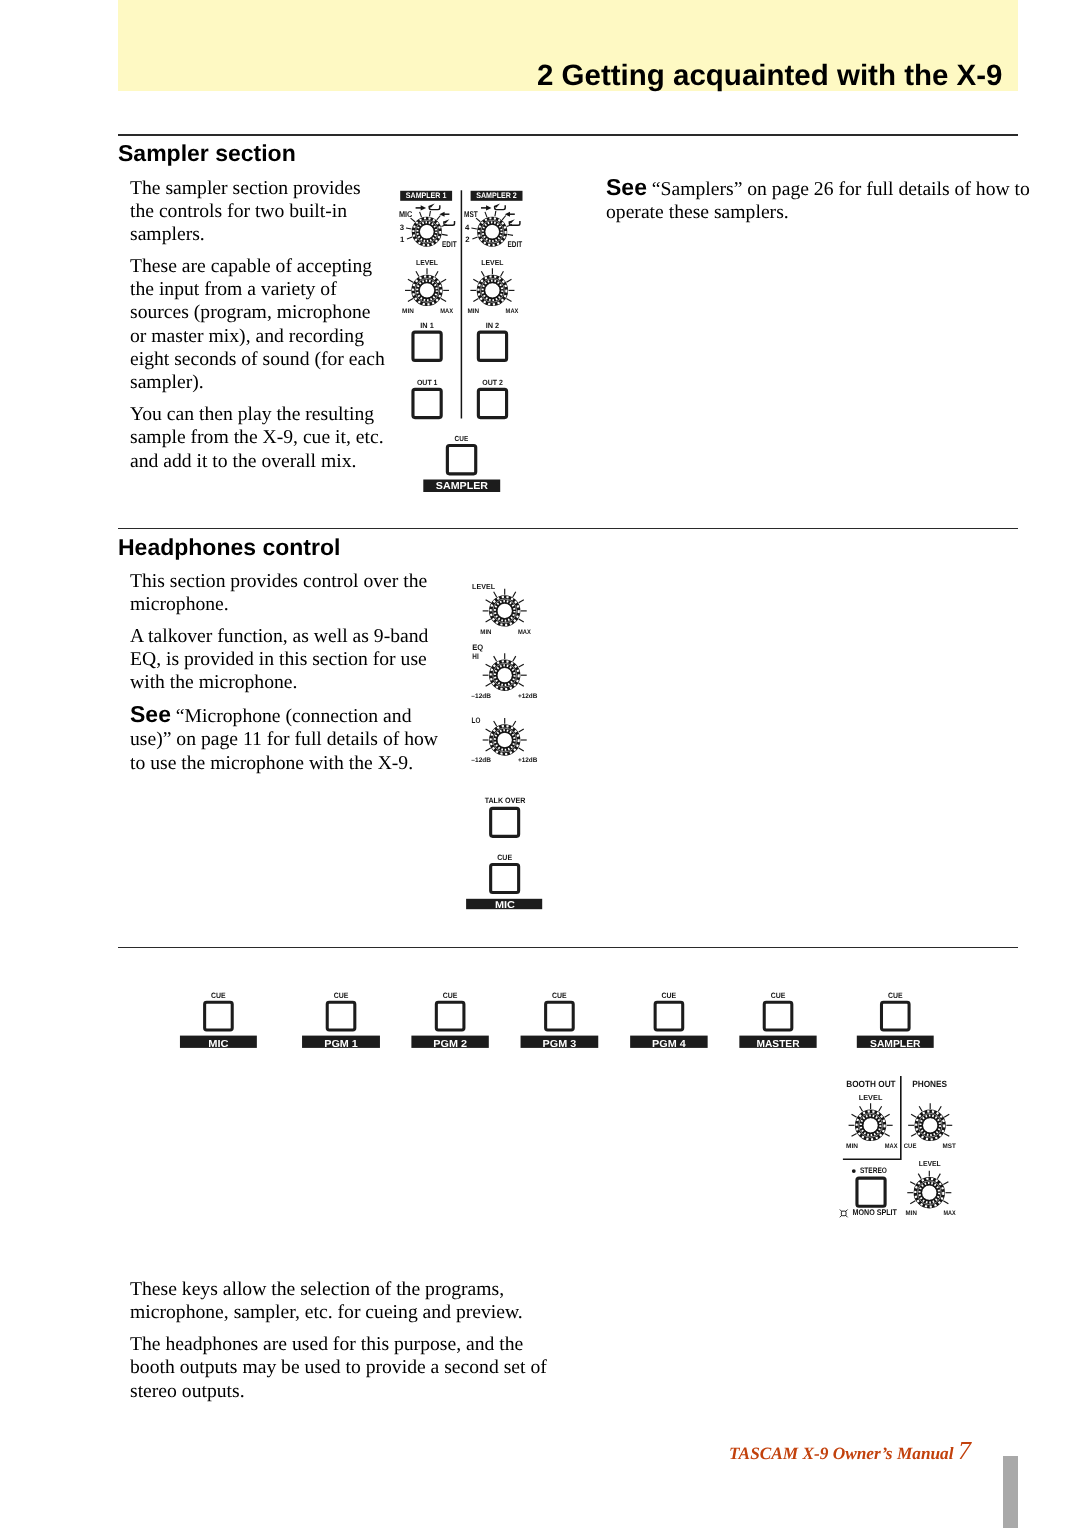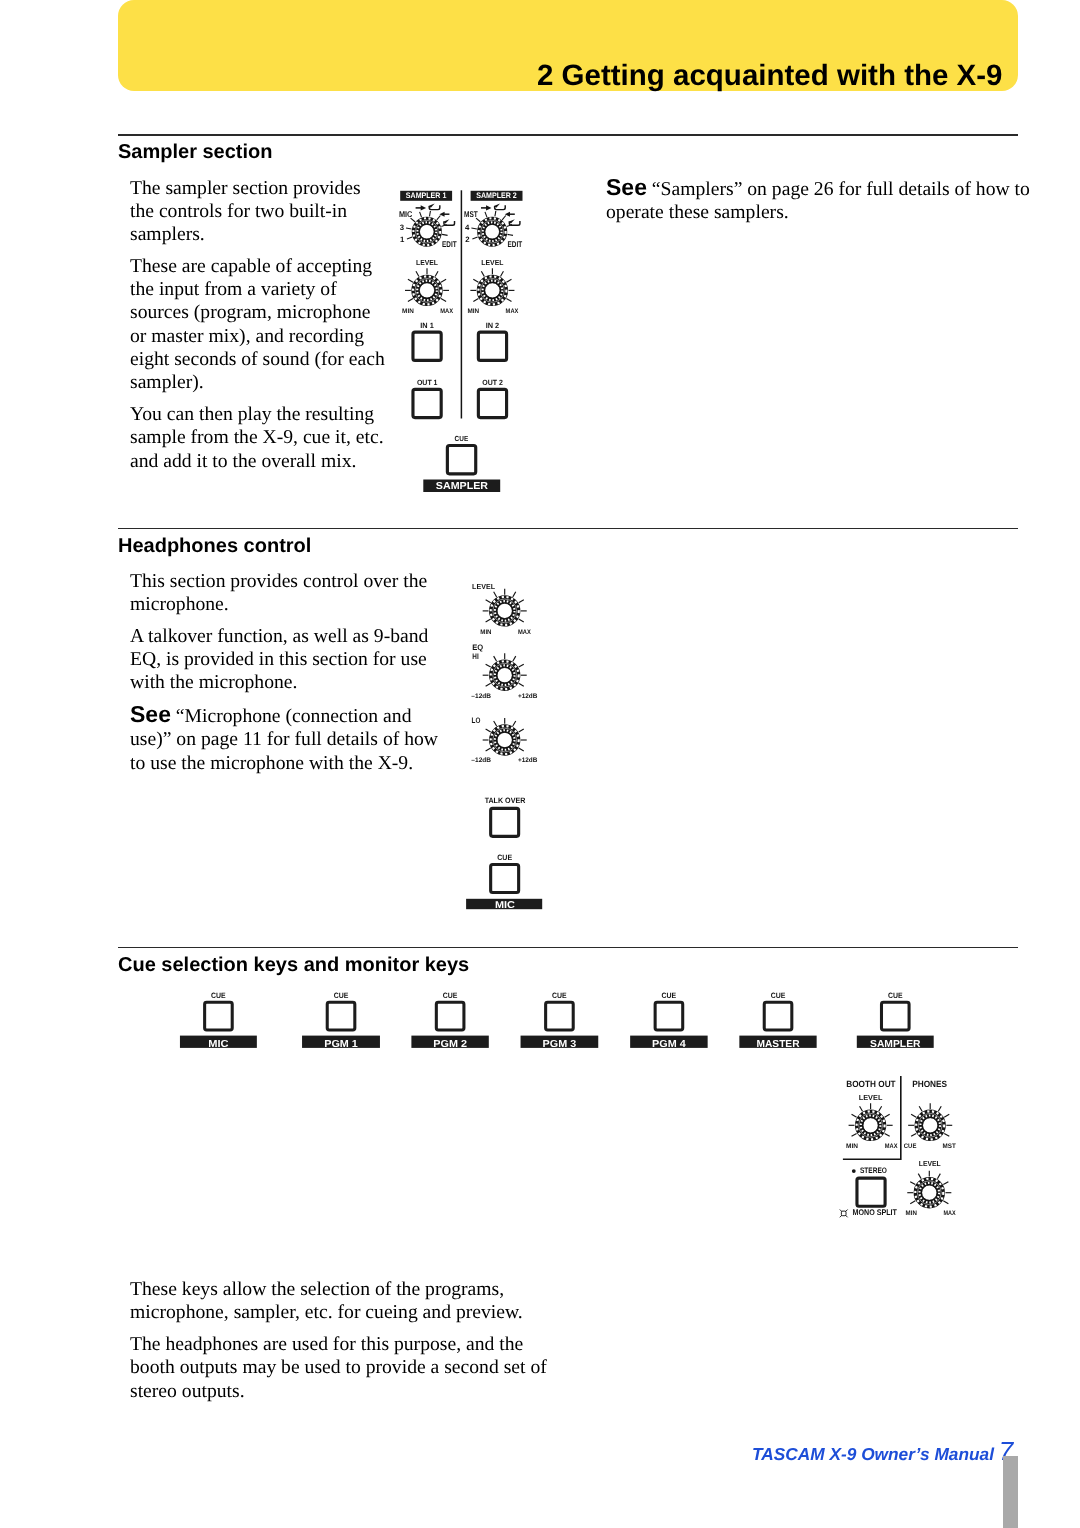--- a/index.html
+++ b/index.html
@@ -1,26 +1,26 @@
 <!DOCTYPE html>
 <html><head>
 <meta charset="utf-8">
 <style>
   html,body{margin:0;padding:0;}
   body{width:1080px;height:1528px;background:#fff;font-family:"Liberation Serif",serif;-webkit-font-smoothing:antialiased;text-rendering:geometricPrecision;}
   .page{position:relative;width:1080px;height:1528px;overflow:hidden;}
-  .hdr-bar{position:absolute;left:118px;top:0;width:900px;height:91px;background:#fde047;border-radius:16px;}
+  .hdr-bar{position:absolute;left:118px;top:0;width:900px;height:91px;background:#fef9c3;}
   .hdr-title{position:absolute;right:15.5px;top:60.8px;font-family:"Liberation Sans",sans-serif;font-weight:bold;font-size:29.5px;line-height:1;color:#000;white-space:nowrap;}
   .rule{position:absolute;left:118px;width:900px;height:1.9px;background:#2a2a2a;}
-  .h2{position:absolute;font-family:"Liberation Sans",sans-serif;font-weight:bold;font-size:20px;line-height:1;color:#000;white-space:nowrap;}
+  .h2{position:absolute;font-family:"Liberation Sans",sans-serif;font-weight:bold;font-size:23px;line-height:1;color:#000;white-space:nowrap;}
   .col{position:absolute;font-size:19.65px;line-height:23.3px;color:#000;margin-left:12px;}
   .col p{margin:0 0 8.5px 0;}
   .see{font-family:"Liberation Sans",sans-serif;font-weight:bold;font-size:23px;}
   .prelines{white-space:pre-line;}
-  .footer{position:absolute;font-family:Liberation Sans, sans-serif;font-style:italic;font-size:17.3px;font-weight:bold;line-height:1;white-space:nowrap;color:#1d4ed8;margin-left:23px;}
+  .footer{position:absolute;font-family:Liberation Serif, serif;font-style:italic;font-size:17.3px;font-weight:bold;line-height:1;white-space:nowrap;color:#c2410c;}
   .footer .pg{font-size:26px;font-weight:normal;}
   .edge{position:absolute;left:1003px;top:1455.6px;width:15.3px;height:72px;background:#a9a9a9;}
 
   
   svg.panel{position:absolute;overflow:visible;}
   .pl{font-family:"Liberation Sans",sans-serif;font-weight:bold;fill:#141414;}
   .plw{font-family:"Liberation Sans",sans-serif;font-weight:bold;fill:#fff;}
 </style>
 </head>
 <body>
@@ -228,21 +228,20 @@
     <text x="44.65" y="282.0" class="pl" font-size="7.8" textLength="14.9" lengthAdjust="spacingAndGlyphs" text-anchor="middle">CUE</text>
     <g transform="translate(29.1,285.0) scale(0.622)">
         <use href="#sqbtn"></use>
       </g>
 
     <rect x="6.1" y="320.8" width="76.1" height="10.4" fill="#1c1c1c"></rect>
     <text x="44.9" y="330.3" class="plw" font-size="10.0" textLength="20.0" lengthAdjust="spacingAndGlyphs" text-anchor="middle">MIC</text>
   </svg>
 
   <div class="rule" style="top:946.5px"></div>
-  <div class="h2" style="left:118px;top:955px">Cue selection keys and monitor keys</div>
 
   <svg class="panel" style="left:170px;top:988px" width="790" height="64" viewBox="0 0 790 64">
     <g>
       <text x="48.40" y="9.7" class="pl" font-size="7.8" textLength="14.7" lengthAdjust="spacingAndGlyphs" text-anchor="middle">CUE</text>
       <g transform="translate(33.10,12.8) scale(0.613)">
           <use href="#sqbtn"></use>
         </g>
       <rect x="9.95" y="47.6" width="76.9" height="12.3" fill="#1c1c1c"></rect>
       <text x="48.40" y="58.6" class="plw" font-size="10.2" textLength="20.3" lengthAdjust="spacingAndGlyphs" text-anchor="middle">MIC</text>
     </g>

